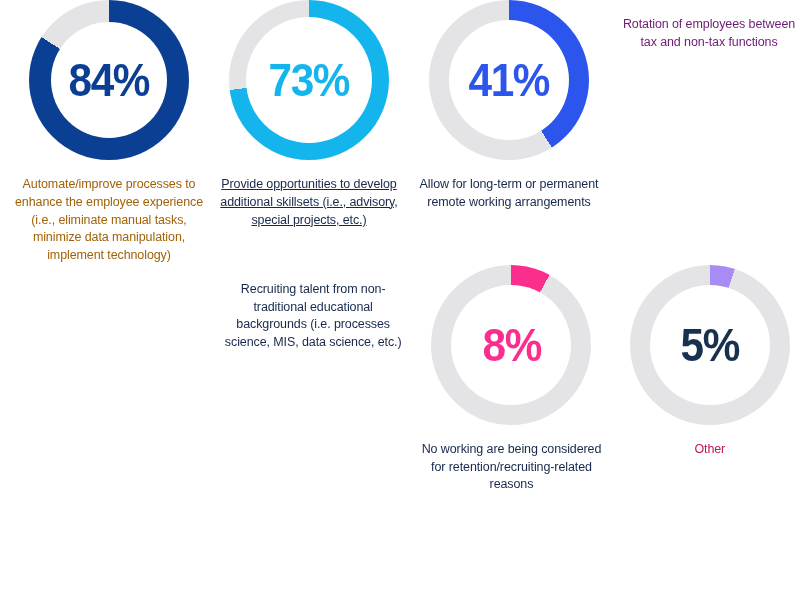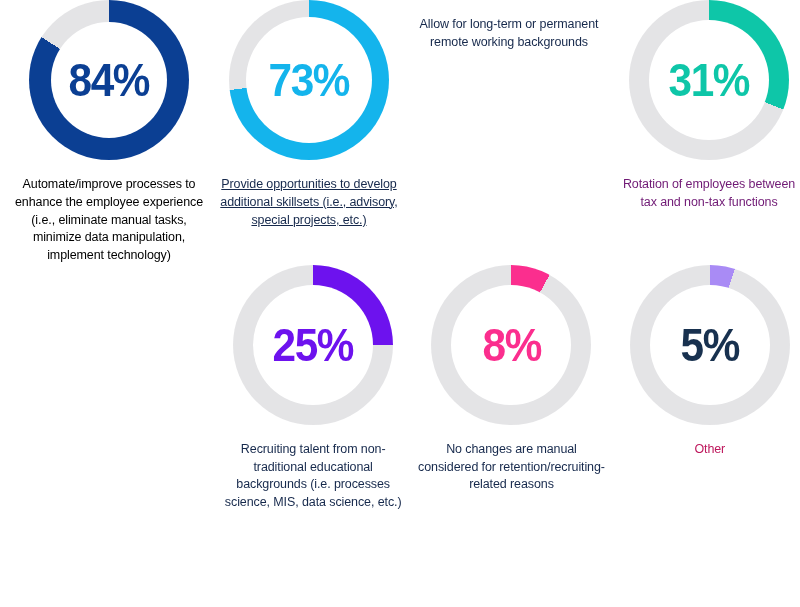--- a/index.html
+++ b/index.html
@@ -94,65 +94,60 @@
 <div id="infographic">
 
   <div class="row row-1">
 
     <div class="stat-card thick">
       <div class="donut-wrap">
         <div class="donut-ring" style="background: conic-gradient(rgb(11, 63, 147) 0deg, rgb(11, 63, 147) 302.4deg, rgb(228, 228, 230) 302.4deg, rgb(228, 228, 230) 360deg);"></div>
         <div class="donut-hole"></div>
         <div class="donut-value" style="color: rgb(11, 63, 147);">84%</div>
       </div>
-      <div class="stat-label" style="color: #000000;">Automate/improve processes to enhance the employee experience (i.e., eliminate manual tasks, minimize data manipulation, implement technology)</div>
+      <div class="stat-label" style="color: #a16207;">Automate/improve processes to enhance the employee experience (i.e., eliminate manual tasks, minimize data manipulation, implement technology)</div>
     </div>
 
     <div class="stat-card medium">
       <div class="donut-wrap">
         <div class="donut-ring" style="background: conic-gradient(rgb(20, 180, 236) 0deg, rgb(20, 180, 236) 262.8deg, rgb(228, 228, 230) 262.8deg, rgb(228, 228, 230) 360deg);"></div>
         <div class="donut-hole"></div>
         <div class="donut-value" style="color: rgb(20, 180, 236);">73%</div>
       </div>
       <div class="stat-label" style="color: rgb(22, 41, 76); text-decoration: underline;">Provide opportunities to  develop additional skillsets (i.e., advisory, special projects, etc.)</div>
     </div>
 
     <div class="stat-card thin">
-      <div class="stat-label" style="color: rgb(22, 41, 76);">Allow for long-term or permanent remote working backgrounds</div>
+      <div class="donut-wrap">
+        <div class="donut-ring" style="background: conic-gradient(rgb(43, 85, 236) 0deg, rgb(43, 85, 236) 147.6deg, rgb(228, 228, 230) 147.6deg, rgb(228, 228, 230) 360deg);"></div>
+        <div class="donut-hole"></div>
+        <div class="donut-value" style="color: rgb(43, 85, 236);">41%</div>
+      </div>
+      <div class="stat-label" style="color: rgb(22, 41, 76);">Allow for long-term or permanent remote working arrangements</div>
     </div>
 
     <div class="stat-card thin">
-      <div class="donut-wrap">
-        <div class="donut-ring" style="background: conic-gradient(rgb(14, 198, 168) 0deg, rgb(14, 198, 168) 111.6deg, rgb(228, 228, 230) 111.6deg, rgb(228, 228, 230) 360deg);"></div>
-        <div class="donut-hole"></div>
-        <div class="donut-value" style="color: rgb(14, 198, 168);">31%</div>
-      </div>
       <div class="stat-label" style="color: #701a75;">Rotation of employees between tax and non-tax functions</div>
     </div>
 
   </div>
 
   <div class="row row-2">
 
     <div class="stat-card thin">
-      <div class="donut-wrap">
-        <div class="donut-ring" style="background: conic-gradient(rgb(109, 18, 238) 0deg, rgb(109, 18, 238) 90deg, rgb(228, 228, 230) 90deg, rgb(228, 228, 230) 360deg);"></div>
-        <div class="donut-hole"></div>
-        <div class="donut-value" style="color: rgb(109, 18, 238);">25%</div>
-      </div>
       <div class="stat-label" style="color: rgb(22, 41, 76);">Recruiting talent from non-traditional educational backgrounds (i.e. processes science, MIS, data science, etc.)</div>
     </div>
 
     <div class="stat-card thin">
       <div class="donut-wrap">
         <div class="donut-ring" style="background: conic-gradient(rgb(251, 46, 142) 0deg, rgb(251, 46, 142) 28.8deg, rgb(228, 228, 230) 28.8deg, rgb(228, 228, 230) 360deg);"></div>
         <div class="donut-hole"></div>
         <div class="donut-value" style="color: rgb(251, 46, 142);">8%</div>
       </div>
-      <div class="stat-label" style="color: rgb(22, 41, 76);">No changes are manual considered for retention/recruiting-related reasons</div>
+      <div class="stat-label" style="color: rgb(22, 41, 76);">No working are being considered for retention/recruiting-related reasons</div>
     </div>
 
     <div class="stat-card thin">
       <div class="donut-wrap">
         <div class="donut-ring" style="background: conic-gradient(rgb(169, 139, 245) 0deg, rgb(169, 139, 245) 18deg, rgb(228, 228, 230) 18deg, rgb(228, 228, 230) 360deg);"></div>
         <div class="donut-hole"></div>
         <div class="donut-value" style="color: rgb(24, 49, 79);">5%</div>
       </div>
       <div class="stat-label" style="color: #be185d;">Other</div>
     </div>

